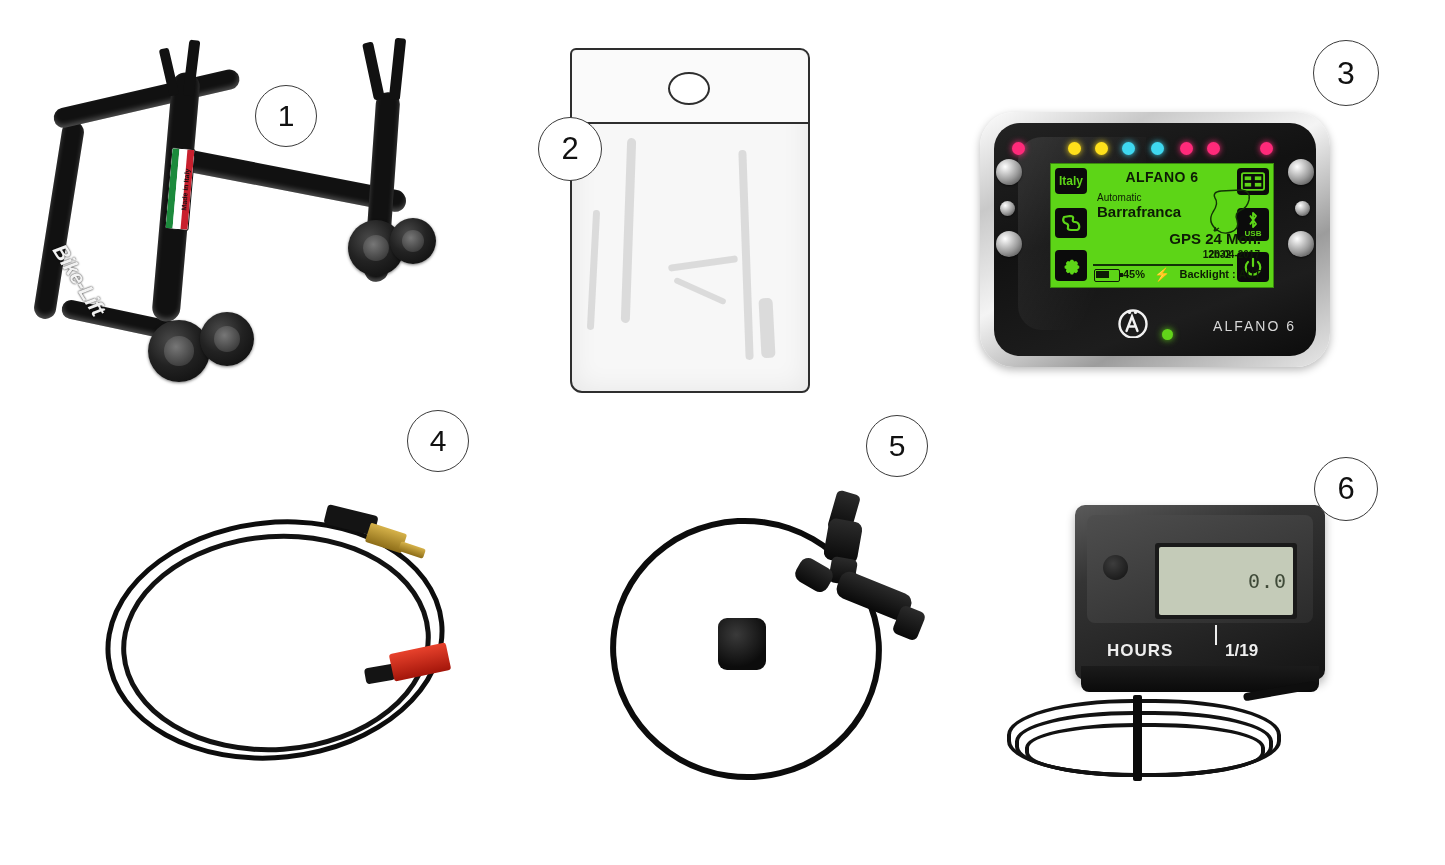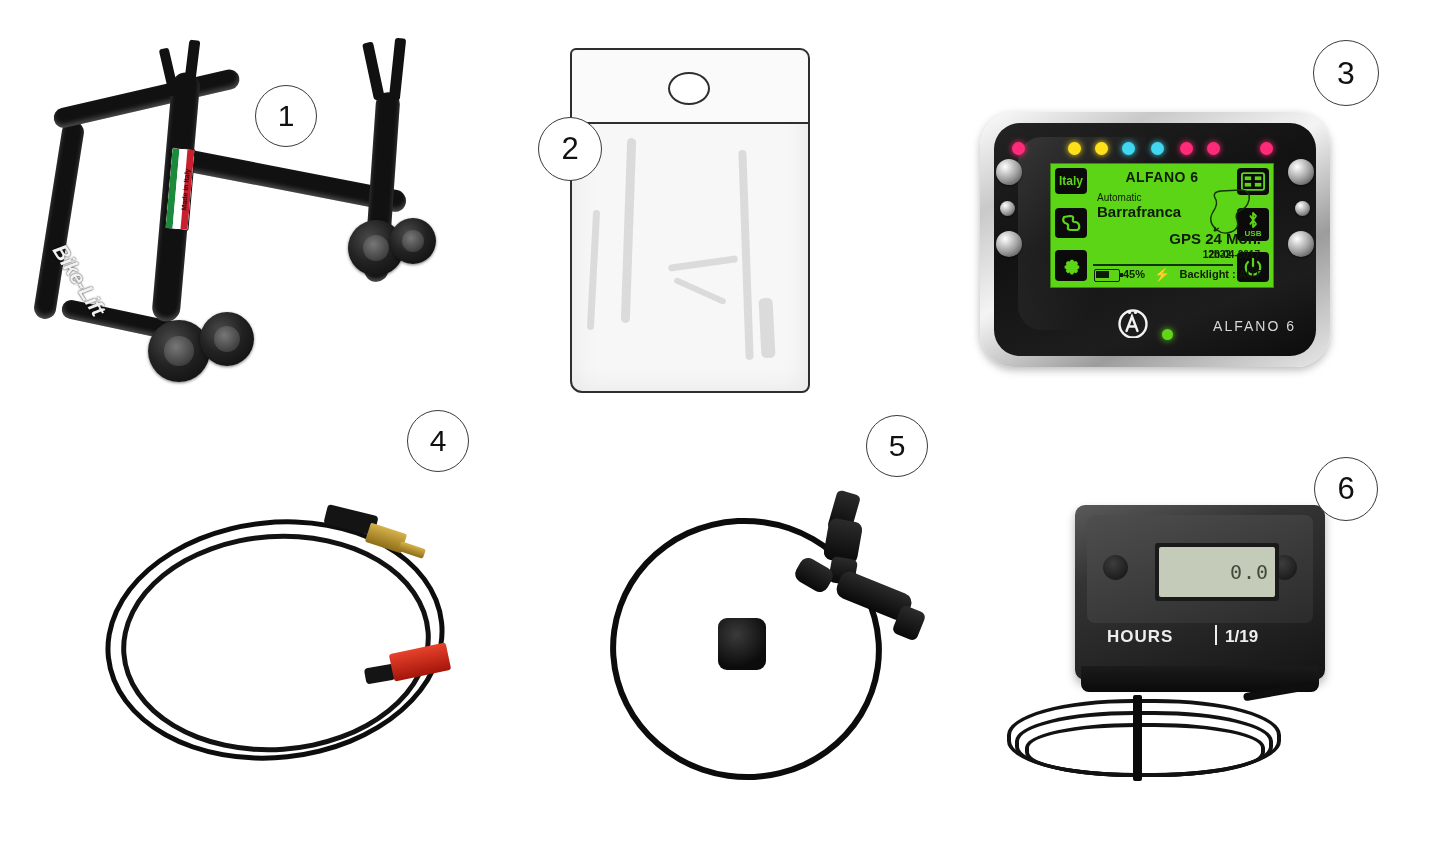--- a/index.html
+++ b/index.html
@@ -83,27 +83,27 @@
   .barrel{position:absolute;background:linear-gradient(180deg,#2b2b2b,#090909);border-radius:5px;}
 
   
   #hour{left:1075px;top:505px;width:250px;height:175px;}
   .hm-body{position:absolute;inset:0;border-radius:10px;
       background:linear-gradient(160deg,#5a5a5a 0%,#343434 30%,#262626 62%,#141414 100%);
       box-shadow:0 5px 10px rgba(0,0,0,.3);}
   .hm-face{position:absolute;left:12px;top:10px;right:12px;height:108px;border-radius:8px;
       background:linear-gradient(160deg,#4e4e4e,#2b2b2b);}
   .hm-lcdframe{position:absolute;left:68px;top:28px;width:118px;height:52px;
-      background:#1a1a1a;border-radius:3px;padding:3px;}
+      background:#1a1a1a;border-radius:3px;padding:12px;}
   .hm-lcd{position:absolute;inset:4px;background:#c4cbb8;border-radius:2px;
       display:flex;align-items:center;justify-content:flex-end;
       font-family:"DejaVu Sans Mono",monospace;color:#3f4a38;}
   .hm-screw{position:absolute;width:25px;height:25px;border-radius:50%;
       background:radial-gradient(circle at 40% 35%,#3d3d3d,#101010);}
-  .hm-lbl{position:absolute;color:#eee;font-weight:bold;}
+  .hm-lbl{position:absolute;color:#eee;font-weight:bold;margin-top:14px;}
   .hm-foot{position:absolute;left:6px;right:6px;bottom:-12px;height:26px;border-radius:0 0 8px 8px;
       background:linear-gradient(180deg,#1b1b1b,#0a0a0a);}
   .coil{position:absolute;border:4px solid #121212;border-radius:46%;}
   .coil-tie{position:absolute;background:#0a0a0a;border-radius:2px;}
 </style>
 </head>
 <body>
 
 <div class="stage">
 

